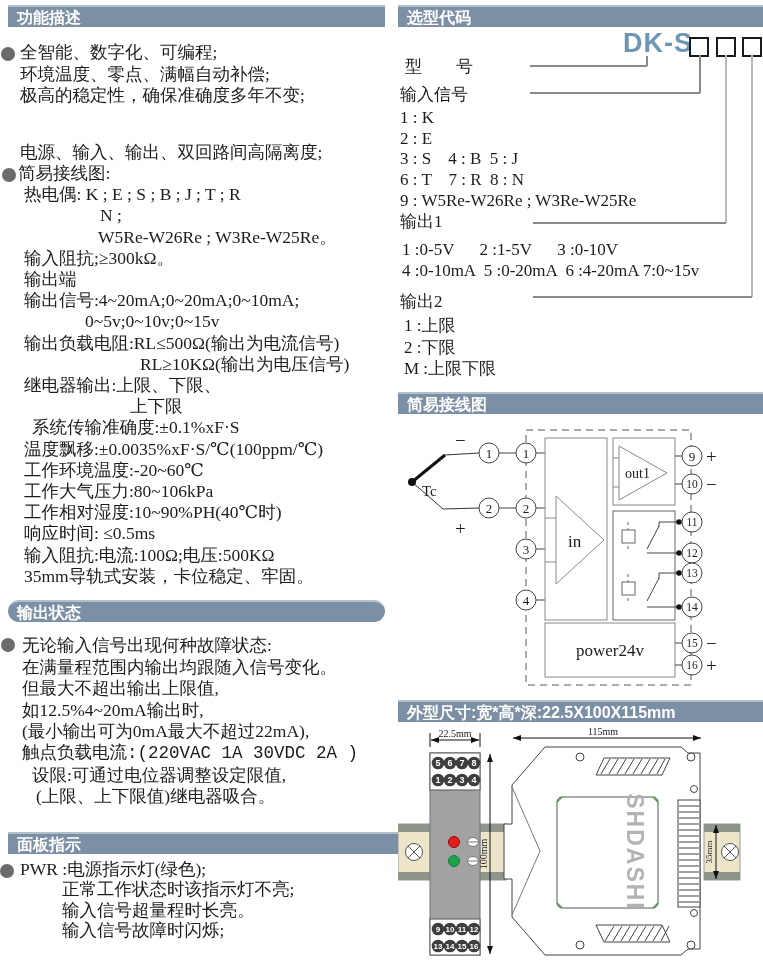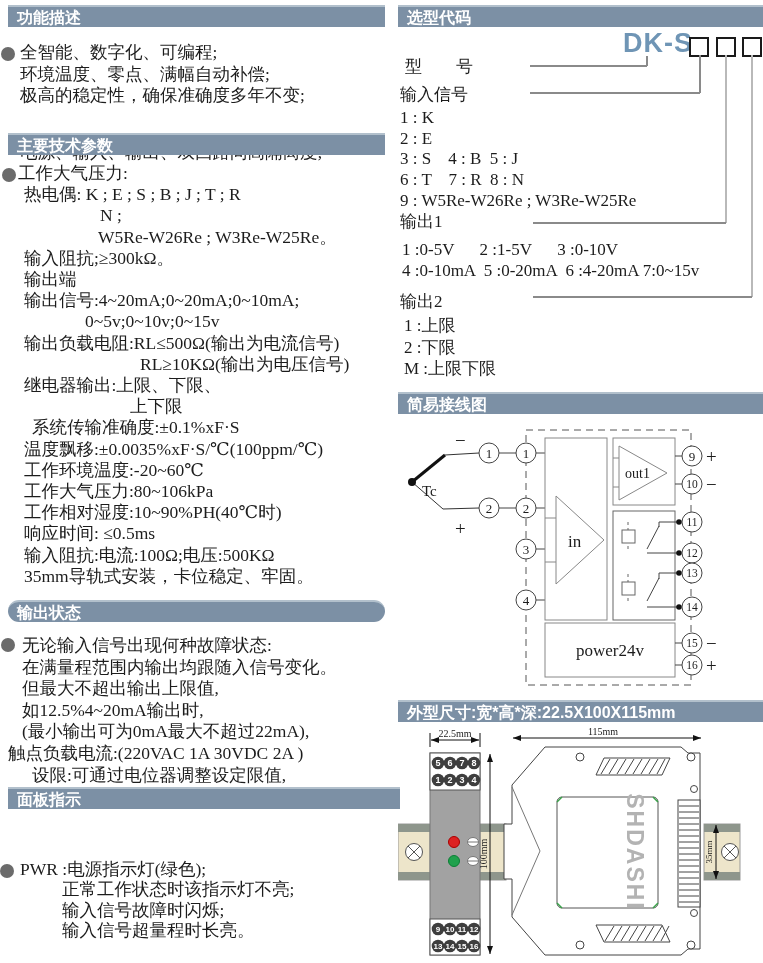--- a/index.html
+++ b/index.html
@@ -32,26 +32,23 @@
     <span>功能描述</span>
   </div>
   <span class="bullet" style="left:1px;top:47px;"></span>
   <div class="tblock" style="left:8px;top:42px;line-height:21.5px;">
     <div class="ln" style="margin-left:12px;">全智能、数字化、可编程;</div>
     <div class="ln" style="margin-left:12px;">环境温度、零点、满幅自动补偿;</div>
     <div class="ln" style="margin-left:12px;">极高的稳定性，确保准确度多年不变;</div>
     <div class="ln" style="margin-left:12px;margin-top:35px;">电源、输入、输出、双回路间高隔离度;</div>
   </div>
 
-  <div class="hbar" style="left:8px;top:133px;width:377px;">
-    <span>主要技术参数</span>
-  </div>
   <span class="bullet" style="left:2px;top:168px;"></span>
   <div class="tblock" style="left:8px;top:163px;line-height:21.2px;">
-    <div class="ln" style="margin-left:10px;">工作大气压力:</div>
+    <div class="ln" style="margin-left:10px;">简易接线图:</div>
     <div class="ln" style="margin-left:16px;">热电偶: K ; E ; S ; B ; J ; T ; R</div>
     <div class="ln" style="margin-left:92px;">N ;</div>
     <div class="ln" style="margin-left:90px;">W5Re-W26Re ; W3Re-W25Re。</div>
     <div class="ln" style="margin-left:16px;">输入阻抗;≥300kΩ。</div>
     <div class="ln" style="margin-left:16px;">输出端</div>
     <div class="ln" style="margin-left:16px;">输出信号:4~20mA;0~20mA;0~10mA;</div>
     <div class="ln" style="margin-left:77px;">0~5v;0~10v;0~15v</div>
     <div class="ln" style="margin-left:16px;">输出负载电阻:RL≤500Ω(输出为电流信号)</div>
     <div class="ln" style="margin-left:132px;">RL≥10KΩ(输出为电压信号)</div>
     <div class="ln" style="margin-left:16px;">继电器输出:上限、下限、</div>
@@ -69,34 +66,34 @@
   <div class="hbar" style="left:8px;top:600px;width:377px;border-radius:11px;">
     <span>输出状态</span>
   </div>
   <span class="bullet" style="left:1px;top:638px;"></span>
   <div class="tblock" style="left:8px;top:635px;line-height:21.6px;">
     <div class="ln" style="margin-left:14px;">无论输入信号出现何种故障状态:</div>
     <div class="ln" style="margin-left:14px;">在满量程范围内输出均跟随入信号变化。</div>
     <div class="ln" style="margin-left:14px;">但最大不超出输出上限值,</div>
     <div class="ln" style="margin-left:14px;">如12.5%4~20mA输出时,</div>
     <div class="ln" style="margin-left:14px;">(最小输出可为0mA最大不超过22mA),</div>
-    <div class="ln" style="">触点负载电流:(220VAC 1A 30VDC 2A )</div>
+    <div class="ln" style="margin-left:14px;font-family:Liberation Mono, monospace;">触点负载电流:(220VAC 1A 30VDC 2A )</div>
     <div class="ln" style="margin-left:24px;">设限:可通过电位器调整设定限值,</div>
     <div class="ln" style="margin-left:28px;">(上限、上下限值)继电器吸合。</div>
   </div>
 
-  <div class="hbar" style="left:8px;top:787px;width:392px;">
+  <div class="hbar" style="left:8px;top:832px;width:392px;">
     <span>面板指示</span>
   </div>
   <span class="bullet" style="left:0px;top:864px;"></span>
   <div class="tblock" style="left:8px;top:859px;line-height:20.4px;">
     <div class="ln" style="margin-left:12px;">PWR :电源指示灯(绿色);</div>
     <div class="ln" style="margin-left:54px;">正常工作状态时该指示灯不亮;</div>
+    <div class="ln" style="margin-left:54px;">输入信号超量程时长亮。</div>
     <div class="ln" style="margin-left:54px;">输入信号故障时闪烁;</div>
-    <div class="ln" style="margin-left:54px;">输入信号超量程时长亮。</div>
   </div>
 
   <div class="hbar" style="left:398px;top:5px;width:365px;">
     <span>选型代码</span>
   </div>
 
   <div class="sel">
     <span class="dks" style="left:225px;top:30px;">DK-S</span>
     <span class="sq" style="left:291px;top:37px;"></span>
     <span class="sq" style="left:318px;top:37px;"></span>

